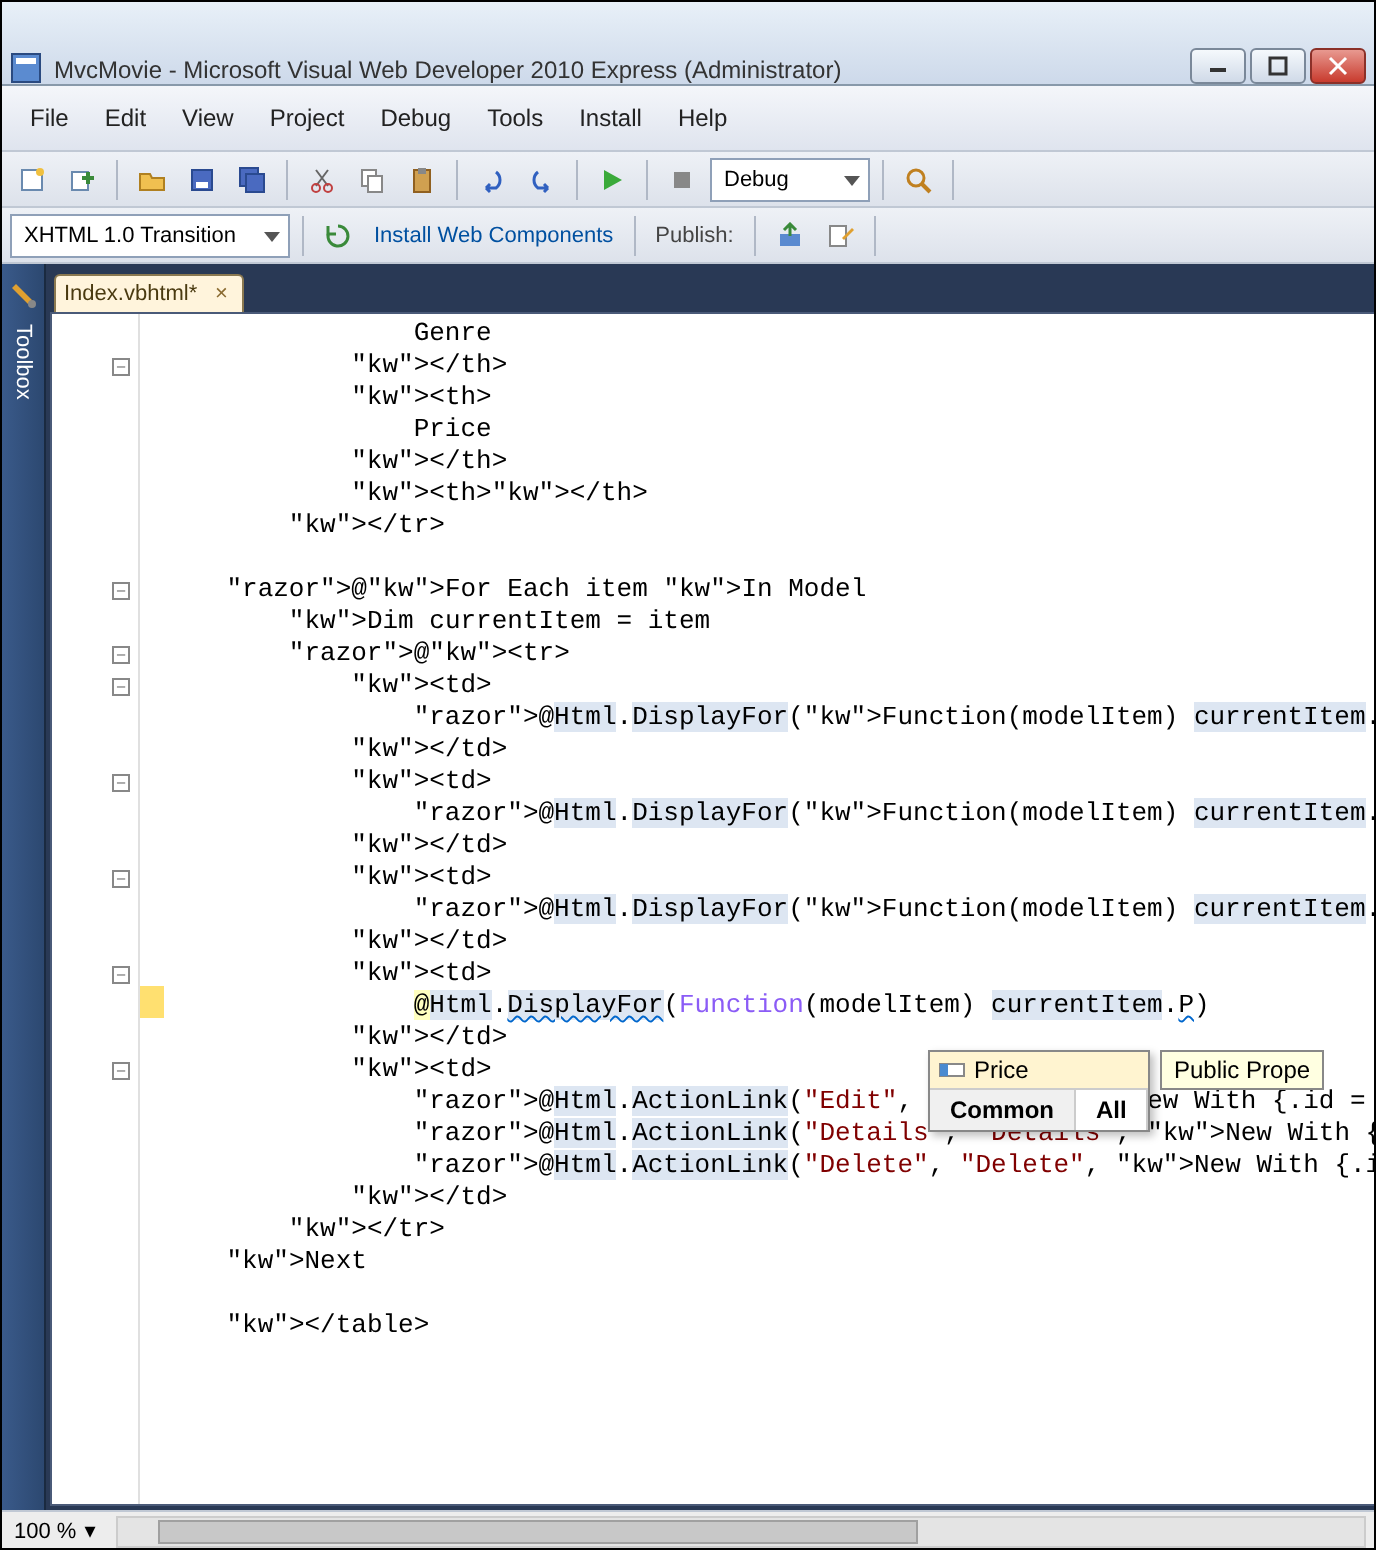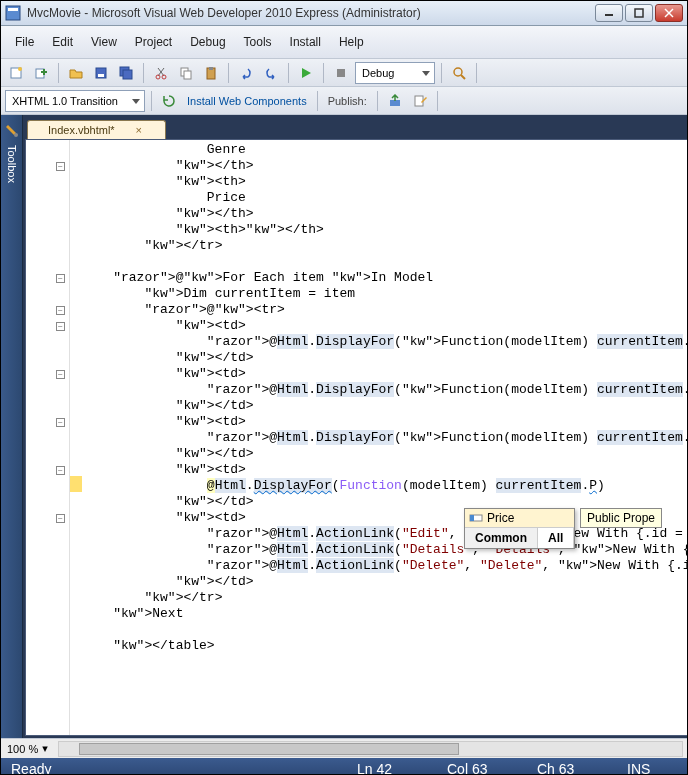--- a/index.html
+++ b/index.html
@@ -1,19 +1,19 @@
 <!DOCTYPE html>
 <html><head>
 <meta charset="utf-8">
 <style>
 * { margin: 0; padding: 0; box-sizing: border-box; }
 body { font-family: "Segoe UI", Tahoma, sans-serif; font-size: 12px; background: #fff; width: 688px; height: 775px; overflow: hidden; border: 1px solid #000; }
 
 
-.titlebar { height: 25px; background: linear-gradient(to bottom, #e8f0f8, #cdd9ea); display: flex; align-items: center; padding: 0 4px; border-bottom: 1px solid #8899aa; }
+.titlebar { height: 42px; background: linear-gradient(to bottom, #e8f0f8, #cdd9ea); display: flex; align-items: flex-end; padding: 0 4px; border-bottom: 1px solid #8899aa; }
 .titlebar .appicon { width: 16px; height: 16px; margin-right: 6px; }
 .titlebar .title { flex: 1; font-size: 12px; color: #333; }
 .winbtns { display: flex; gap: 2px; }
 .winbtn { width: 28px; height: 18px; border: 1px solid #7a8899; border-radius: 3px; display: flex; align-items: center; justify-content: center; background: linear-gradient(to bottom, #f5f9fc, #d0dae8); cursor: pointer; }
 .winbtn.close { background: linear-gradient(to bottom, #e89990, #c83b2e); border-color: #8b3028; }
 .winbtn svg { display: block; }
 
 
 .menubar { height: 22px; background: linear-gradient(to bottom, #f4f6fa, #dfe4ee); display: flex; align-items: center; padding: 16px 6px; gap: 2px; border-bottom: 1px solid #c0c8d4; }
 .menubar .mitem { padding: 2px 8px; cursor: pointer; color: #222; }
@@ -27,21 +27,21 @@
 .tlabel { color: #444; margin: 0 4px; text-align: right; }
 .tlink { color: #0050a0; cursor: pointer; padding: 0 4px; }
 
 
 .mainrow { display: flex; height: calc(100% - 30px - 22px - 28px - 28px - 20px - 22px); }
 .sidetab { width: 22px; background: linear-gradient(to right, #3a5a8a, #2c4870); color: #fff; writing-mode: vertical-rl; text-orientation: mixed; padding: 8px 2px; font-size: 11px; display: flex; align-items: center; border-right: 1px solid #1a2a40; }
 .sidetab .sticon { width: 16px; height: 16px; margin-bottom: 6px; }
 
 .docarea { flex: 1; display: flex; flex-direction: column; background: #293955; }
 .tabstrip { height: 24px; display: flex; align-items: flex-end; padding: 2px 4px 0; }
-.doctab { background: #fff4dc; border: 1px solid #8a7850; border-bottom: none; border-radius: 3px 3px 0 0; padding: 3px 20px; display: flex; align-items: center; gap: 18px; font-size: 11px; color: #4a3a10; cursor: pointer; }
+.doctab { background: #fff4dc; border: 1px solid #8a7850; border-bottom: none; border-radius: 3px 3px 0 0; padding: 3px 4px; display: flex; align-items: center; gap: 6px; font-size: 11px; color: #4a3a10; cursor: pointer; }
 .doctab .xclose { width: 12px; height: 12px; display: flex; align-items: center; justify-content: center; font-size: 11px; color: #8a6a30; cursor: pointer; }
 .tabstrip .spacer { flex: 1; }
 
 .editor { flex: 1; background: #fff; border: 1px solid #4a5a78; margin: 0 2px 2px; display: flex; position: relative; overflow: hidden; }
 .gutter { width: 44px; background: #fff; border-right: 1px solid #e0e0e0; font-family: Consolas, monospace; font-size: 13px; color: #888; padding-top: 2px; }
 .gutter .g { height: 16px; display: flex; align-items: center; justify-content: flex-end; padding-right: 4px; }
 .gutter .g.col { color: #888; cursor: pointer; }
 .gutter .g .box { width: 9px; height: 9px; border: 1px solid #888; font-size: 8px; line-height: 7px; text-align: center; color: #888; }
 .marginbar { width: 12px; background: #fff; }
 .marginbar .mk { height: 16px; }

